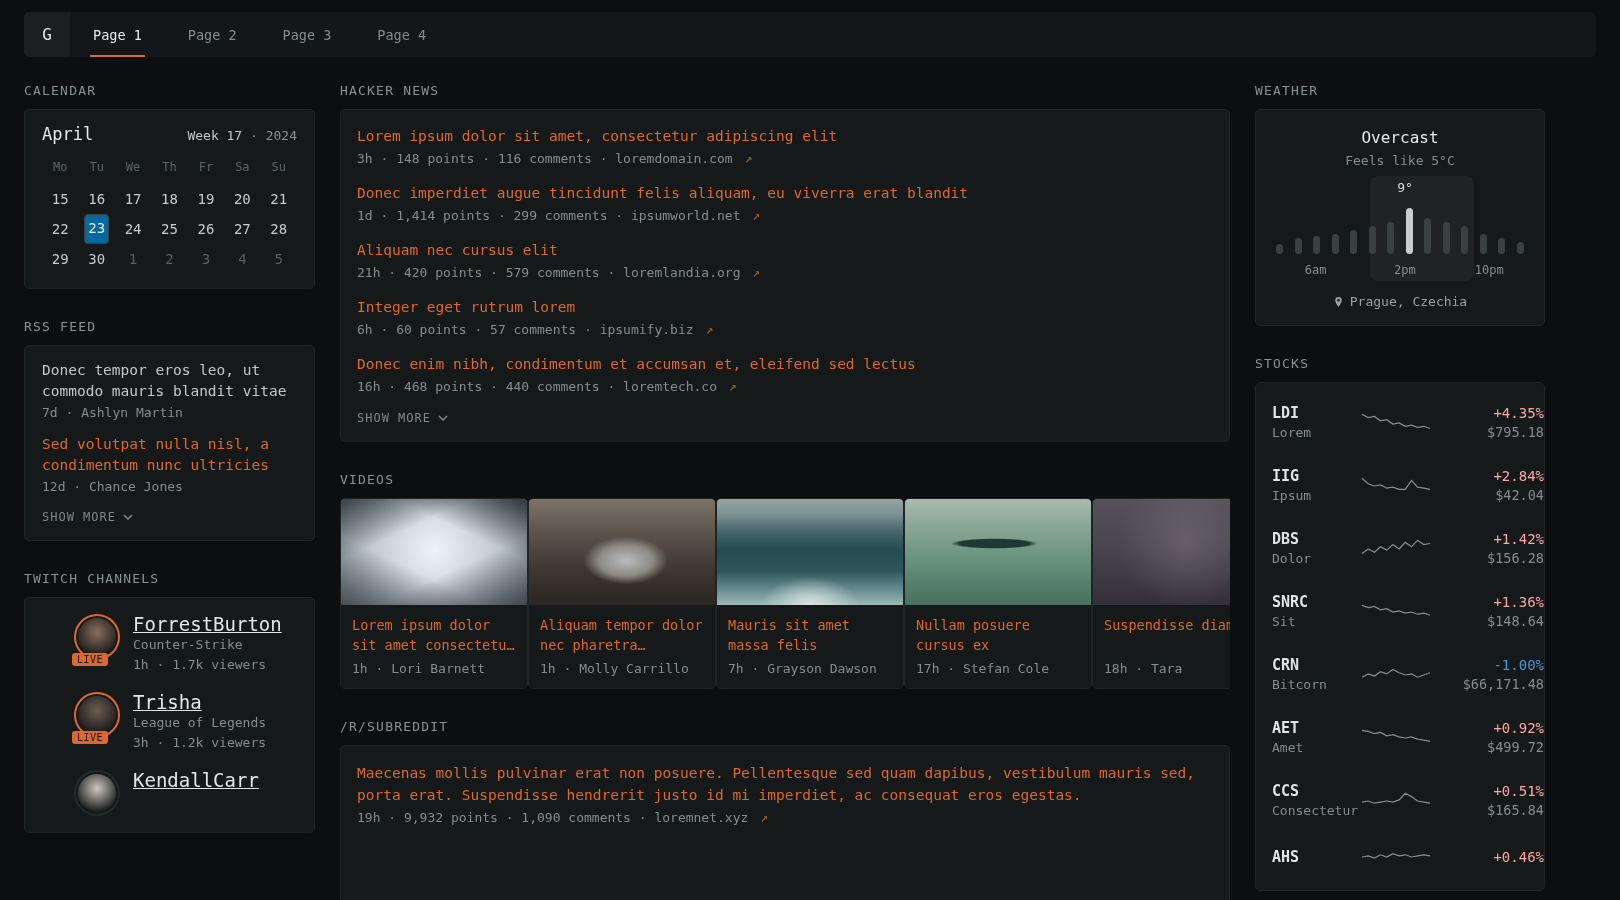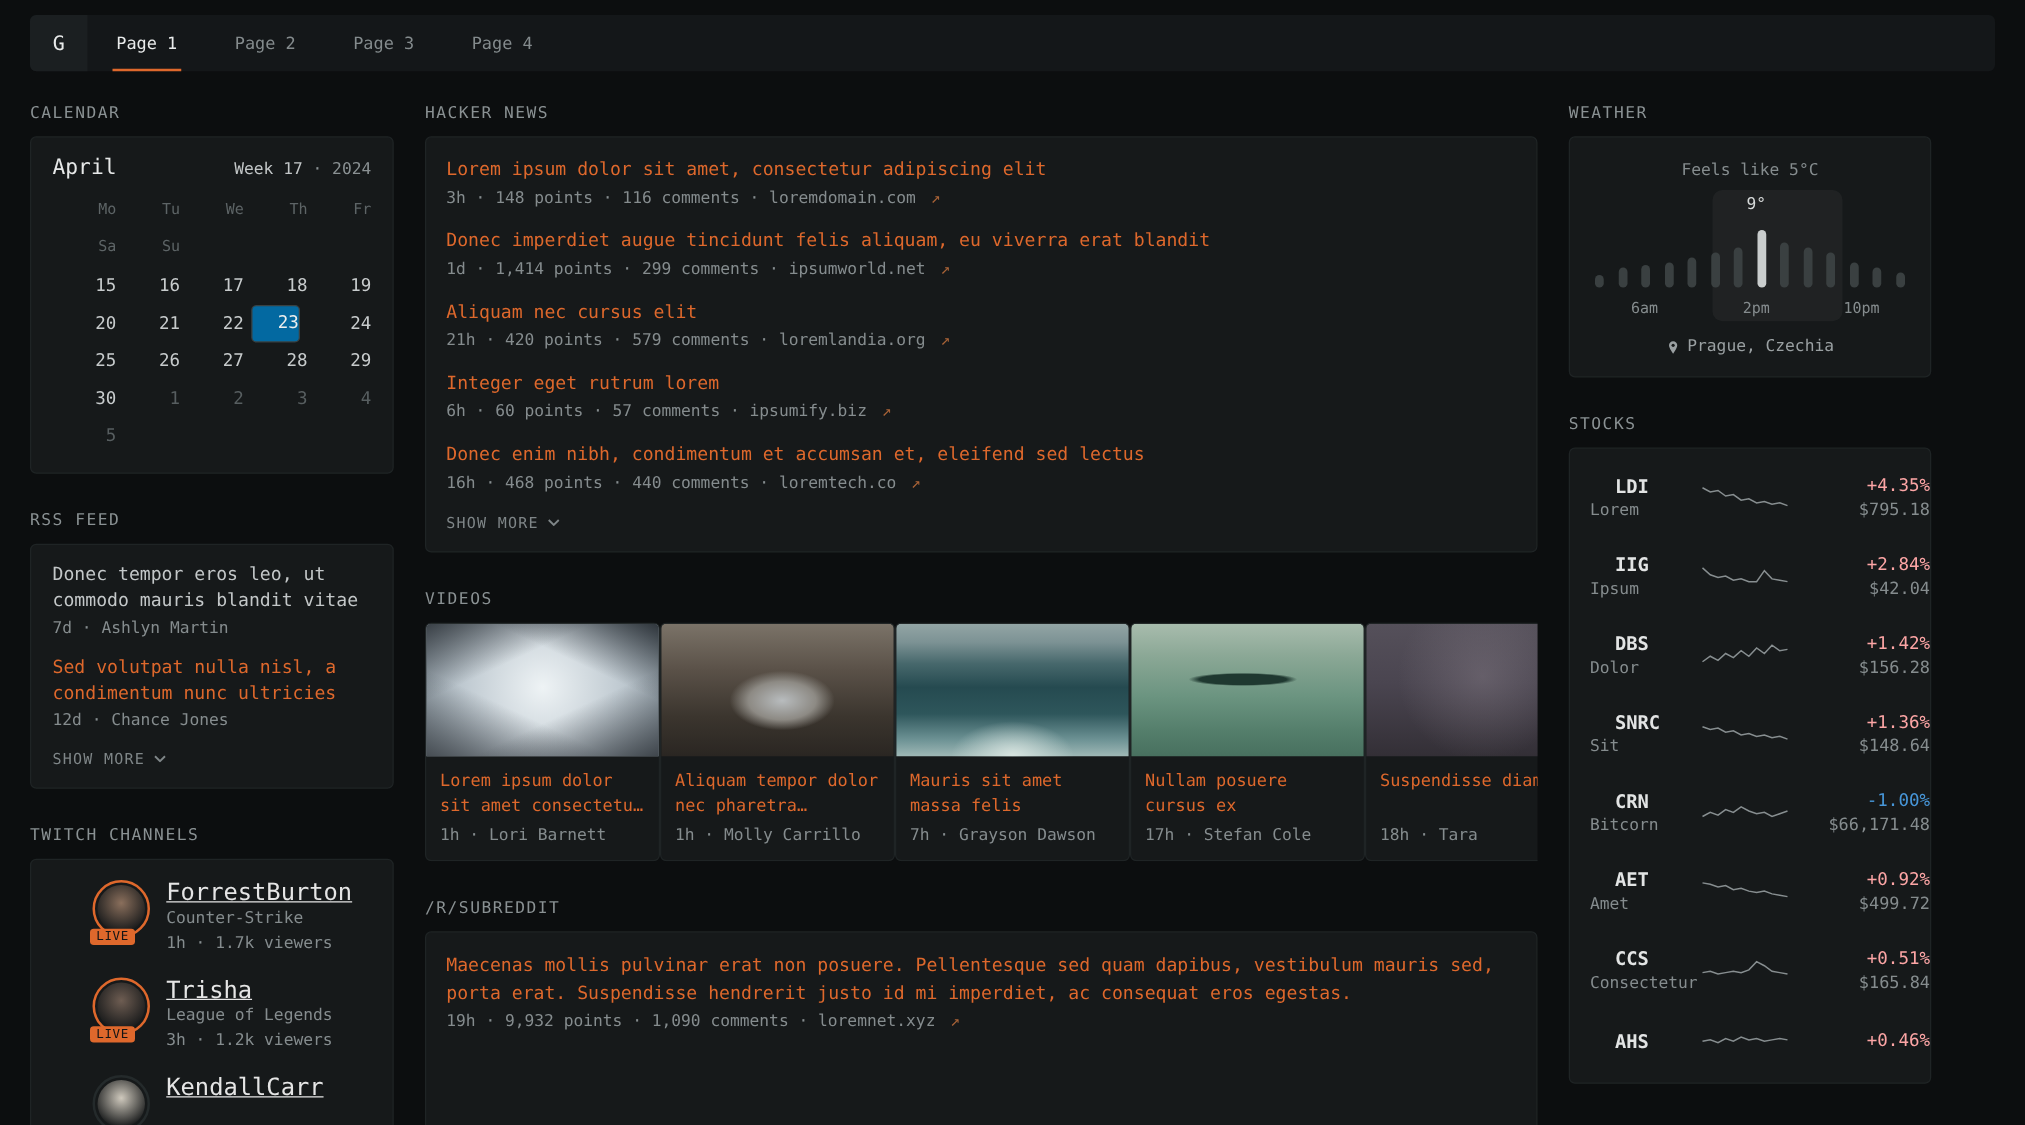--- a/index.html
+++ b/index.html
@@ -21,21 +21,21 @@
   .section { margin-bottom:30px; }
   .section-label { font-size:13px; letter-spacing:1.2px; color:#8a9193; margin-bottom:11px; }
   .card { background:#16191a; border:1px solid #1f2425; border-radius:5px; }
 
   
   .cal { padding:14px 17px 14px; }
   .cal-head { display:flex; justify-content:space-between; align-items:baseline; margin-bottom:10px; }
   .cal-month { font-size:17px; color:#e6e8e8; }
   .cal-week { font-size:13px; color:#8a9193; }
   .cal-week .wk { color:#c3c7c8; }
-  .cal-dow, .cal-days { display:grid; grid-template-columns:repeat(5,1fr); text-align:right; }
+  .cal-dow, .cal-days { display:grid; grid-template-columns:repeat(7,1fr); text-align:center; }
   .dow { font-size:12px; color:#5d6466; padding:6px 0 10px; }
   .day { font-size:14px; color:#c7cbcc; padding:7px 0; }
   .day.muted { color:#575e60; }
   .day.today { background:#0369a1; border:1px solid #3a4142; border-radius:4px; margin:0 6px; padding:5px 0; color:#eceeee; }
 
   
   .rss { padding:14px 17px 16px; }
   .rss-item { margin-bottom:14px; }
   .rss-title { font-size:14.5px; line-height:21px; color:#de682c; cursor:pointer; }
   .rss-item.read .rss-title { color:#c3c7c8; }
@@ -103,21 +103,21 @@
   .wx-bar { width:7px; border-radius:4px; background:#3a4041; }
   .wx-bar.hot { background:#c9cdcd; }
   .wx-times { position:relative; height:18px; margin-top:9px; font-size:12px; color:#858c8e; }
   .wx-times span { position:absolute; transform:translateX(-50%); }
   .wx-t0 { left:16%; } .wx-t1 { left:52%; } .wx-t2 { left:86%; }
   .wx-loc { margin-top:13px; display:flex; align-items:center; justify-content:center; gap:6px; font-size:13px; color:#9aa0a2; }
 
   
   .stocks { padding:8px 16px; }
   .stock-row { display:grid; grid-template-columns:88px 1fr 112px; align-items:center; padding:12px 0; cursor:pointer; }
-  .stock-symbol { font-size:15px; font-weight:bold; color:#e2e4e4; line-height:20px;margin-left:20px; }
+  .stock-symbol { font-size:15px; font-weight:bold; color:#e2e4e4; line-height:20px; }
   .stock-name { font-size:13px; color:#858c8e; line-height:19px; }
   .stock-spark { display:flex; justify-content:center; }
   .stock-spark svg { width:72px; height:26px; }
   .stock-spark polyline { fill:none; stroke:#878e90; stroke-width:1.2; }
   .stock-right { text-align:right; }
   .stock-change { font-size:14px; color:#fca5a5; line-height:20px; }
   .stock-change.neg { color:#4796d8; }
   .stock-price { font-size:13.5px; color:#858c8e; line-height:19px; }
 
   .chev { flex:none; }
@@ -424,20 +424,21 @@
         </div>
       </div>
 
     </div>
 
     <div class="col">
 
       <div class="section">
         <div class="section-label">WEATHER</div>
         <div class="card weather">
+          <div class="wx-cond">Overcast</div>
           <div class="wx-feels">Feels like 5°C</div>
           <div class="wx-chart">
             <div class="wx-daylight"></div>
             <div class="wx-peak">9°</div>
             <div class="wx-bars">
 
                 <div class="wx-bar" style="height: 20%;"></div>
 
                 <div class="wx-bar" style="height: 32%;"></div>
 

